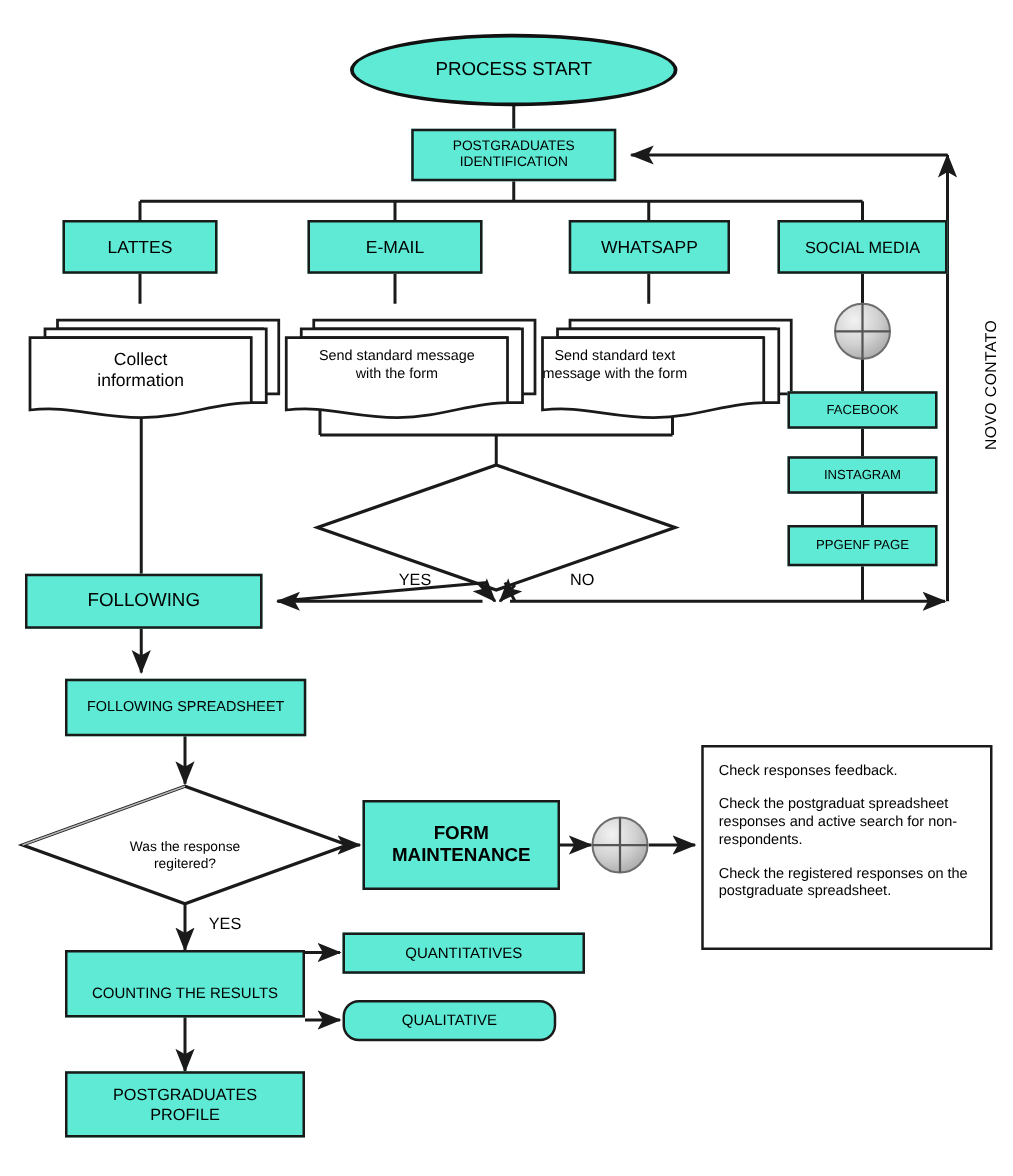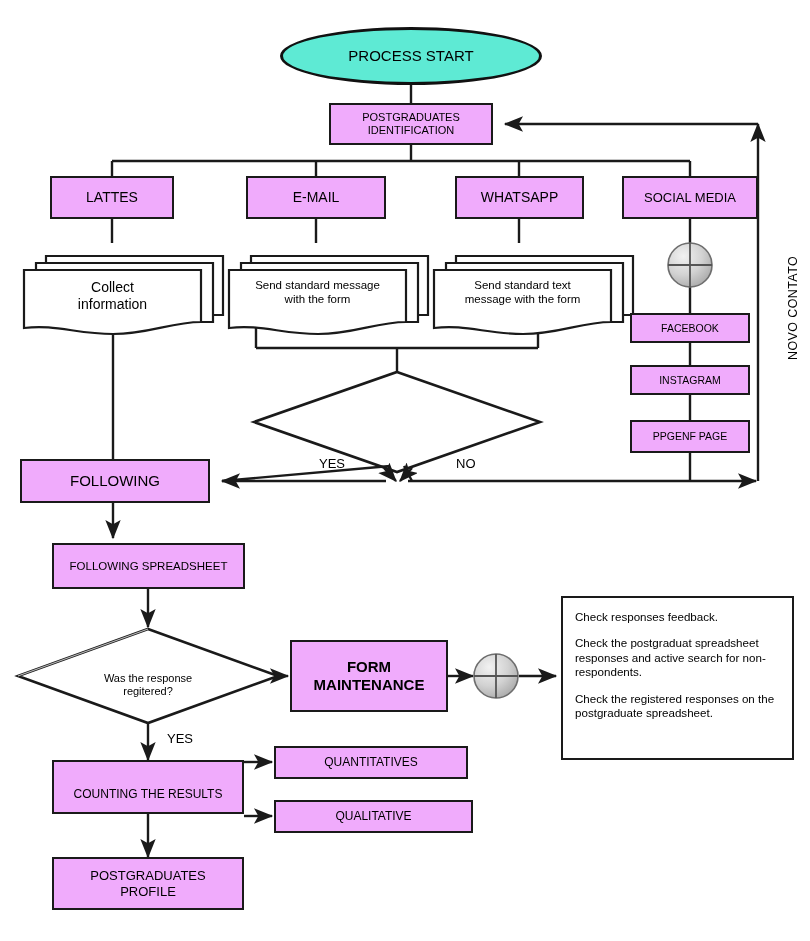--- a/index.html
+++ b/index.html
@@ -26,21 +26,21 @@
     height: 941px;
   }
   .node {
     position: absolute;
     box-sizing: border-box;
     display: flex;
     align-items: center;
     justify-content: center;
     text-align: center;
     color: #000;
-    background: #f0abfc;
+    background: #5eead4;
     z-index: 5;
   }
   .box {
     border: 2px solid #1a1a1a;
   }
   .lbl {
     display: block;
     line-height: 1.22;
     white-space: pre-line;
   }
@@ -252,21 +252,21 @@
   </div>
 
   <div class="doc-stack" style="left:424px; top:243px;">
     <svg width="215" height="95" viewBox="0 0 215 95">
       <g fill="#ffffff" stroke="#1a1a1a" stroke-width="2.2" stroke-linejoin="miter">
         <path d="M32,13 H209 V72 h-13 V20 H32 Z"></path>
         <path d="M22,20 H199 V79 h-13 V27 H22 Z"></path>
         <path d="M10,27 H187 V79 c-30,0 -52,12 -88,12 c-36,0 -58,-10 -89,-6 Z"></path>
       </g>
     </svg>
-    <div class="doc-text" style="left:10px; top:23px; width:177px; height:52px; display:flex; align-items:center; justify-content:center; font-size:11.5px;">
+    <div class="doc-text" style="left:10px; top:23px; width:177px; height:52px; display:flex; align-items:center; justify-content:flex-start; font-size:11.5px;">
       <span class="lbl">Send standard text
 message with the form</span>
     </div>
   </div>
 
   <div class="node box" style="left:630px; top:313px; width:120px; height:30px; font-size:10.5px;">
     <span class="lbl">FACEBOOK</span>
   </div>
 
   <div class="node box" style="left:630px; top:365px; width:120px; height:30px; font-size:10.5px;">
@@ -306,21 +306,21 @@
   </div>
 
   <div class="node box" style="left:52px; top:760px; width:192px; height:54px; font-size:12px; justify-content:center; align-items:flex-start; padding-top:25px;">
     <span class="lbl">COUNTING THE RESULTS</span>
   </div>
 
   <div class="node box" style="left:274px; top:746px; width:194px; height:33px; font-size:12px;">
     <span class="lbl">QUANTITATIVES</span>
   </div>
 
-  <div class="node box" style="left:274px; top:800px; width:199px; height:33px; font-size:12px;">
+  <div class="node box" style="left:274px; top:800px; width:171px; height:33px; font-size:12px;border-radius:13px;">
     <span class="lbl">QUALITATIVE</span>
   </div>
 
   <div class="node box" style="left:52px; top:857px; width:192px; height:53px; font-size:13px;">
     <span class="lbl">POSTGRADUATES
 PROFILE</span>
   </div>
 
   <div class="vert-text" style="left:786px; top:360px; font-size:12.5px;">NOVO CONTATO</div>
 

